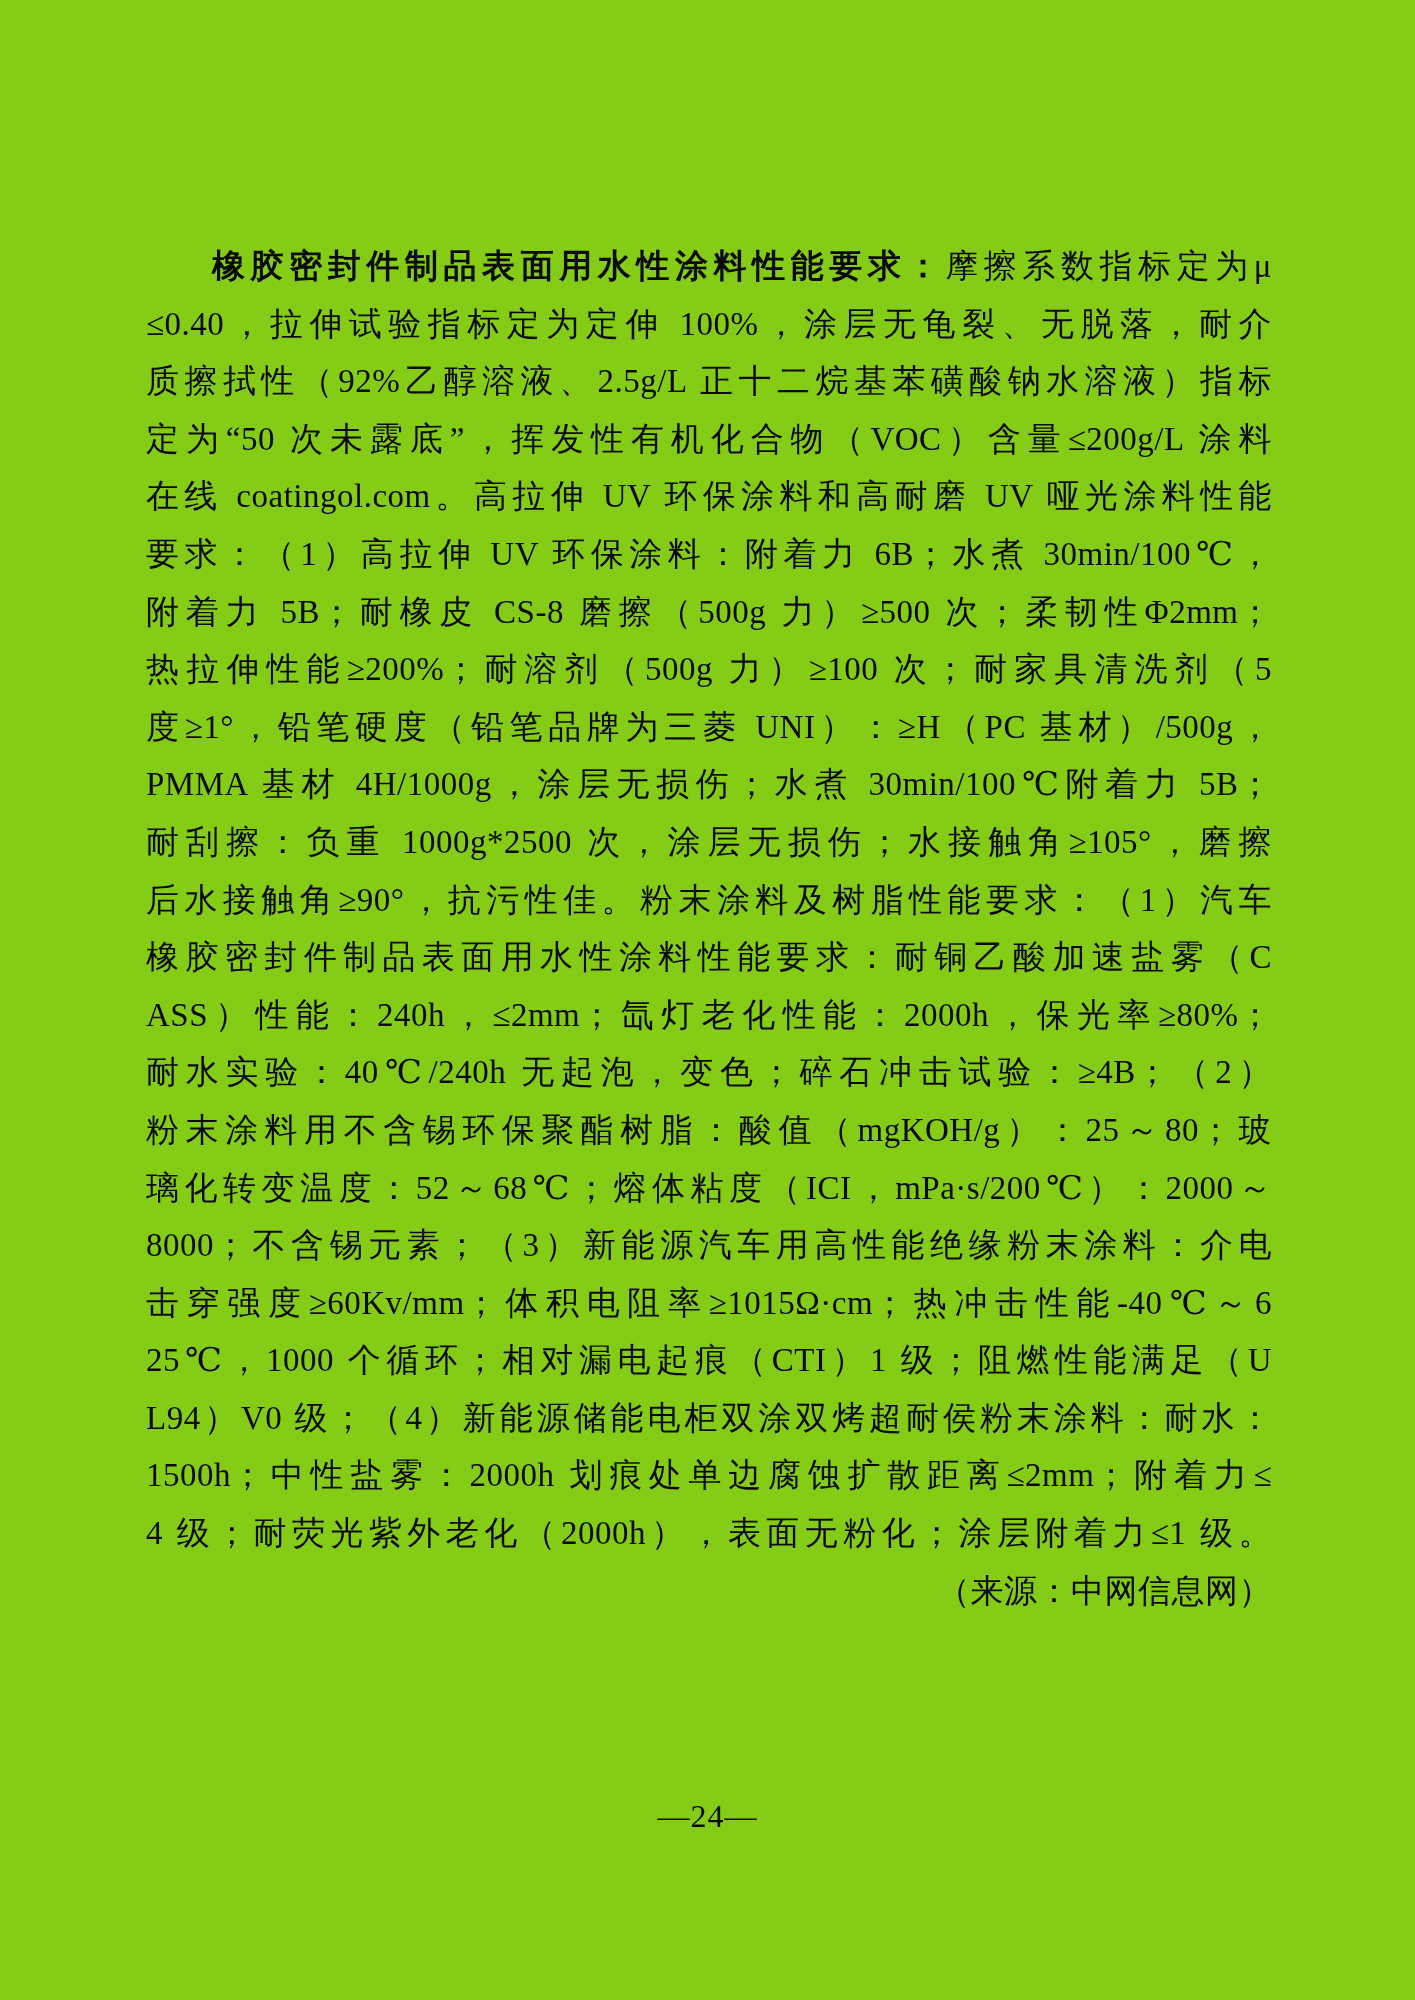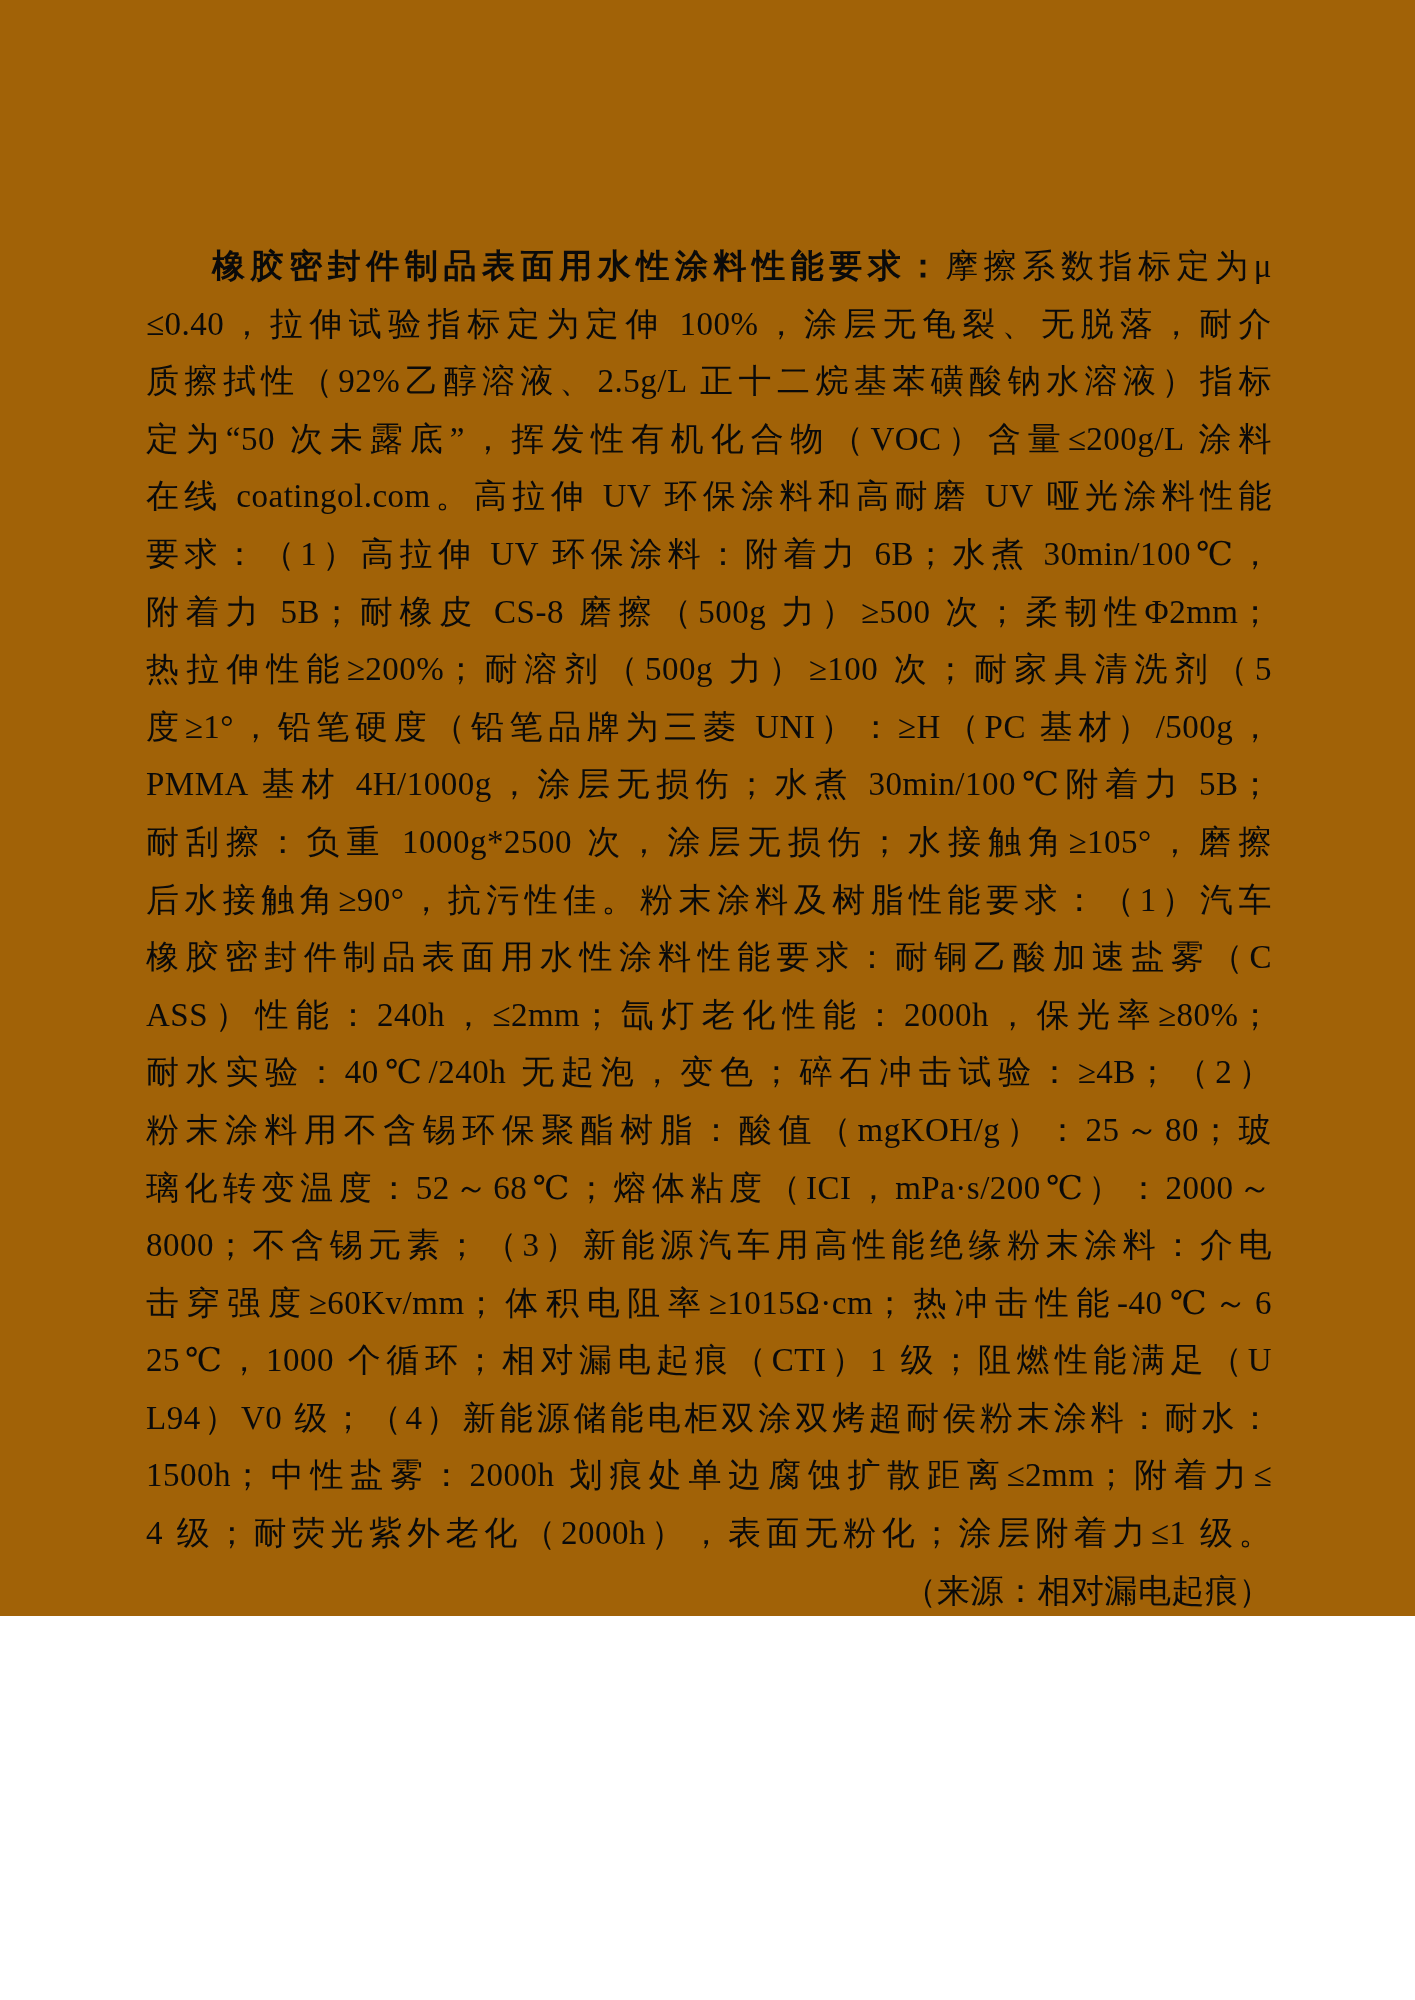--- a/index.html
+++ b/index.html
@@ -3,22 +3,22 @@
 <meta charset="utf-8">
 <style>
   html, body {
     margin: 0;
     padding: 0;
     background: #ffffff;
   }
   .page {
     position: relative;
     width: 1415px;
-    height: 1616px;
-    background: #a16207;
+    height: 2000px;
+    background: #84cc16;
     font-family: "Liberation Serif", "DejaVu Serif", serif;
     color: #0a0a0a;
     overflow: hidden;
   }
   .content {
     position: absolute;
     left: 146px;
     top: 238px;
     width: 1126px;
   }
@@ -72,16 +72,16 @@
     <div class="line">ASS）性能：240h，≤2mm；氙灯老化性能：2000h，保光率≥80%；</div>
     <div class="line">耐水实验：40℃/240h 无起泡，变色；碎石冲击试验：≥4B；（2）</div>
     <div class="line">粉末涂料用不含锡环保聚酯树脂：酸值（mgKOH/g）：25～80；玻</div>
     <div class="line">璃化转变温度：52～68℃；熔体粘度（ICI，mPa·s/200℃）：2000～</div>
     <div class="line">8000；不含锡元素；（3）新能源汽车用高性能绝缘粉末涂料：介电</div>
     <div class="line">击穿强度≥60Kv/mm；体积电阻率≥1015Ω·cm；热冲击性能-40℃～6</div>
     <div class="line">25℃，1000 个循环；相对漏电起痕（CTI）1 级；阻燃性能满足（U</div>
     <div class="line">L94）V0 级；（4）新能源储能电柜双涂双烤超耐侯粉末涂料：耐水：</div>
     <div class="line">1500h；中性盐雾：2000h 划痕处单边腐蚀扩散距离≤2mm；附着力≤</div>
     <div class="line">4 级；耐荧光紫外老化（2000h），表面无粉化；涂层附着力≤1 级。</div>
-    <div class="line source-line">（来源：相对漏电起痕）</div>
+    <div class="line source-line">（来源：中网信息网）</div>
   </div>
   <div class="page-number">—24—</div>
 </div>
 
 </body></html>

